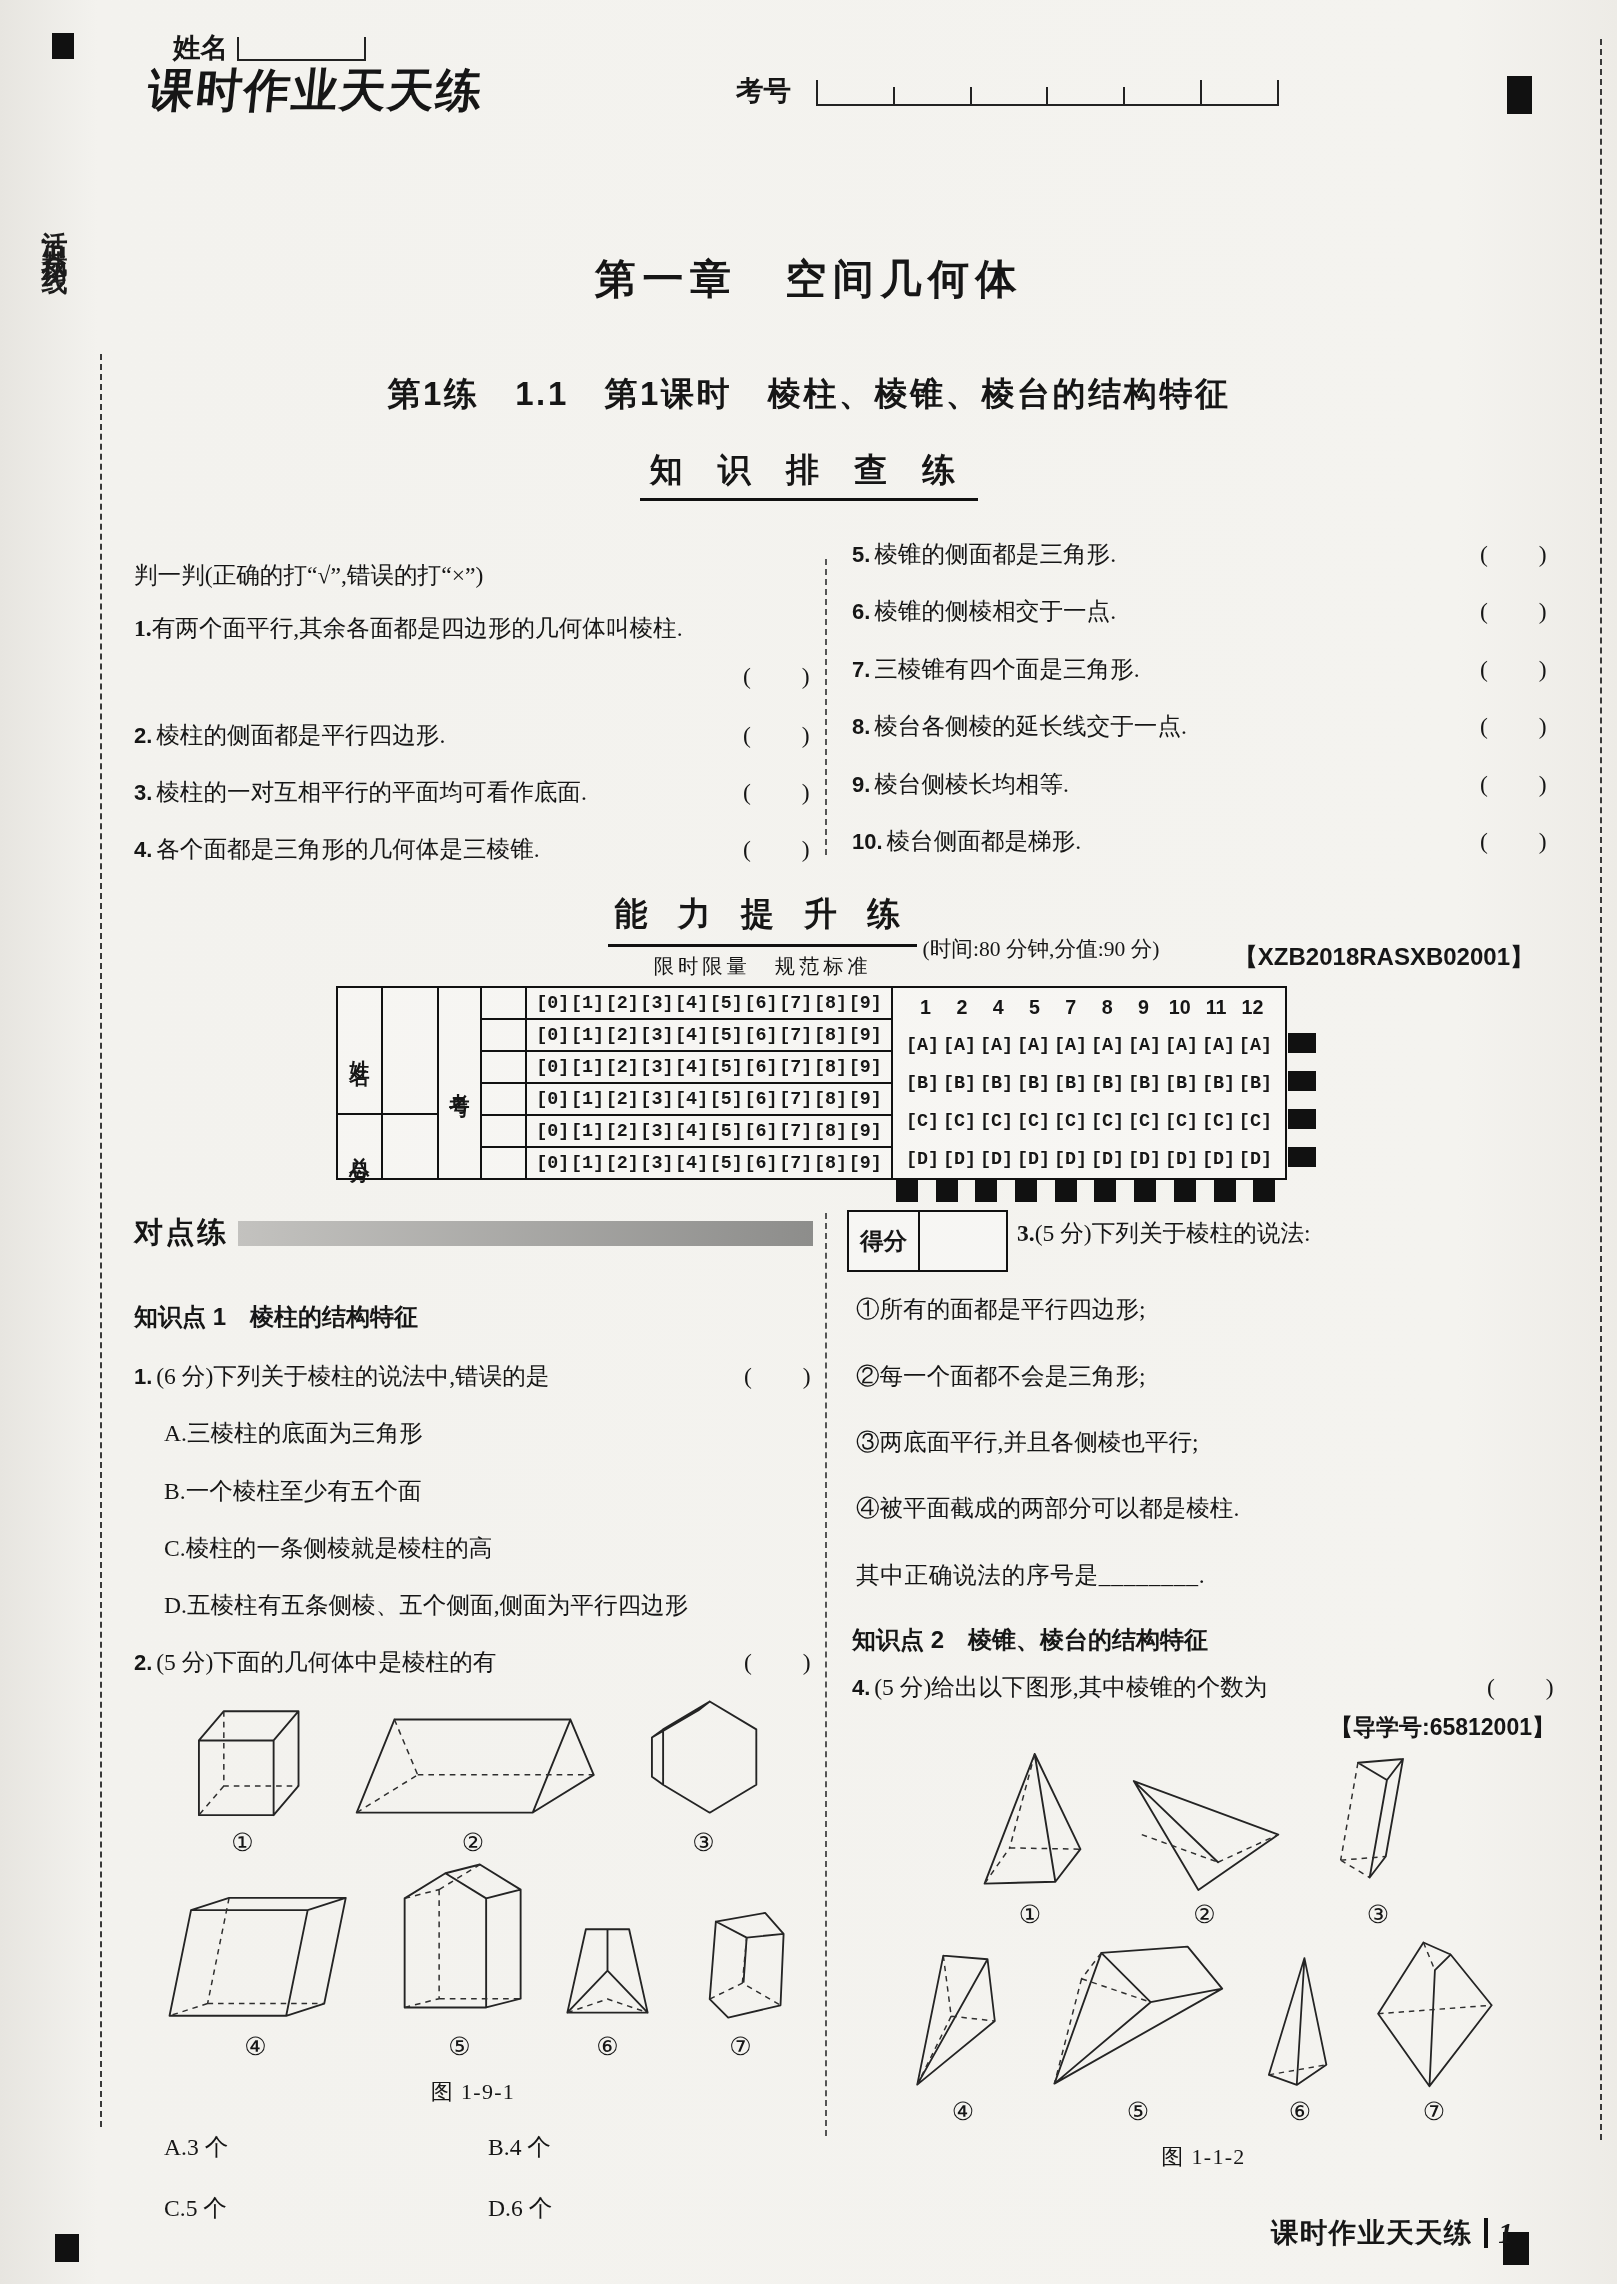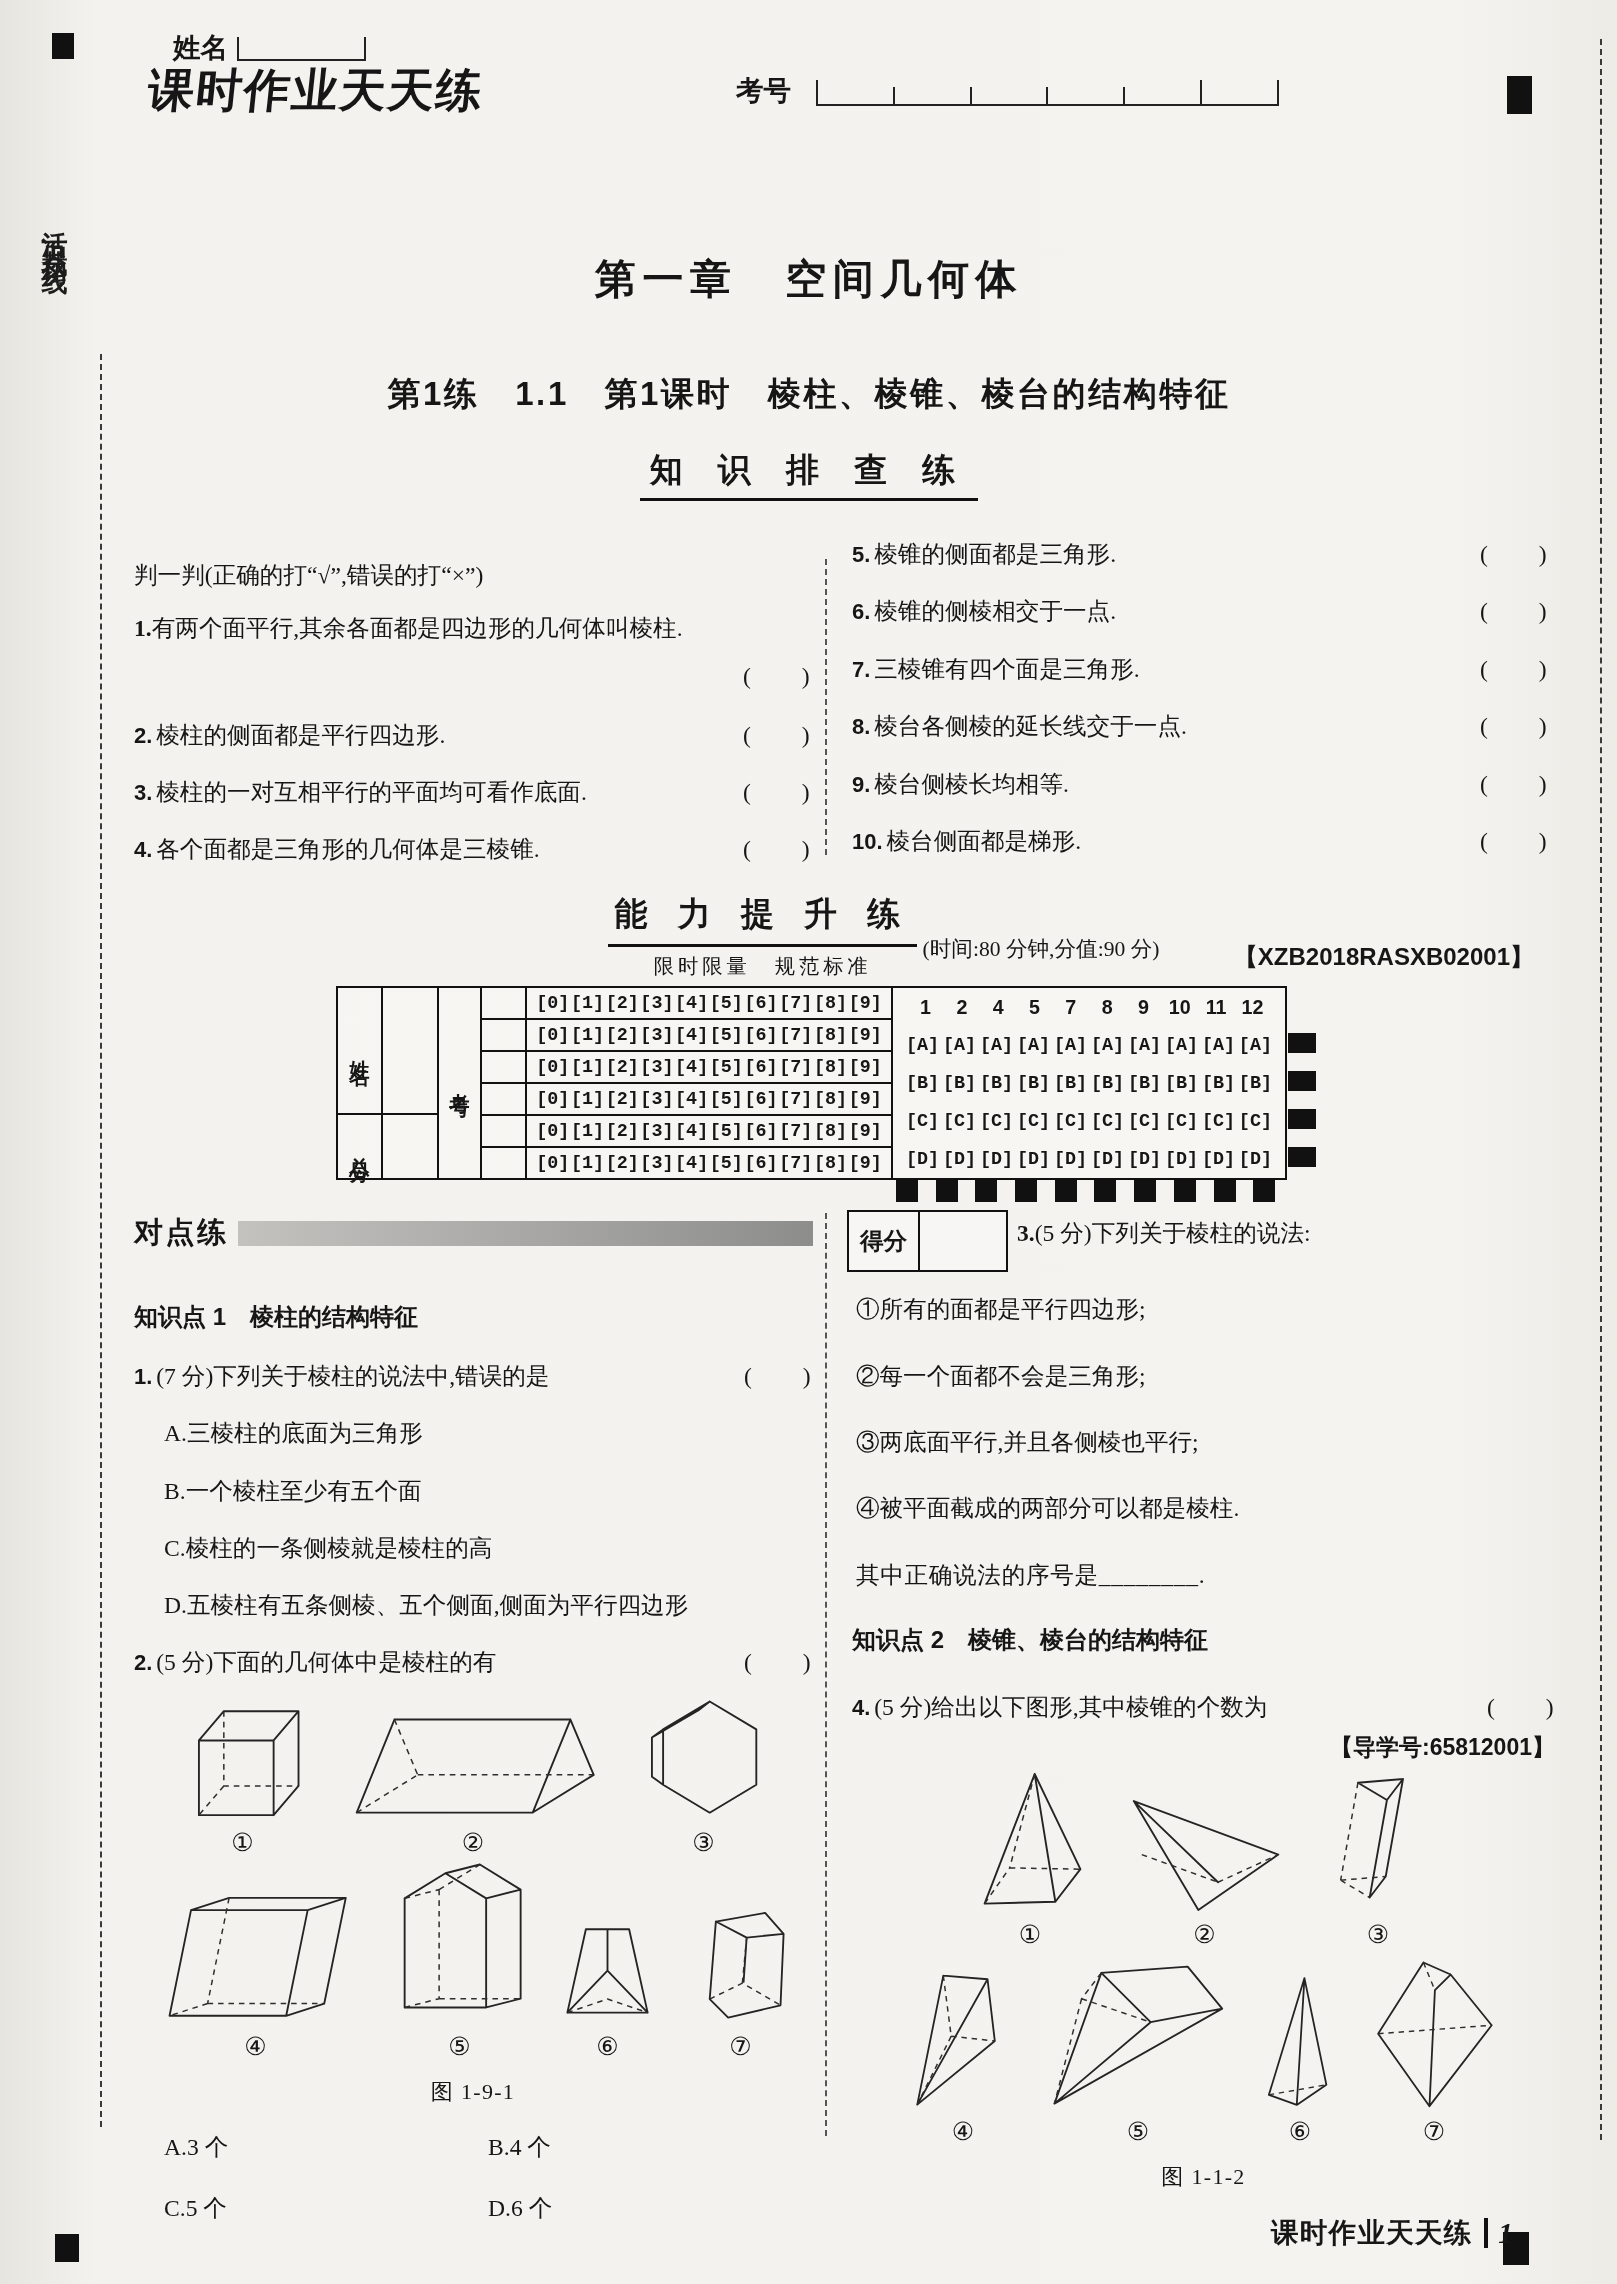--- a/index.html
+++ b/index.html
@@ -397,21 +397,21 @@
   </div>
   <div id="score-box">
     <div id="score-label">得分</div>
     <div id="score-blank"></div>
   </div>
   <div id="divider-bottom"></div>
 
   <div id="dd-left">
     <div class="kp">知识点 1　棱柱的结构特征</div>
     <div class="qrow">
-      <span><b>1.</b><span>(7 分)下列关于棱柱的说法中,错误的是</span></span>
+      <span><b>1.</b><span>(6 分)下列关于棱柱的说法中,错误的是</span></span>
       <span class="paren">(　　)</span>
     </div>
     <div class="opt">A.三棱柱的底面为三角形</div>
     <div class="opt">B.一个棱柱至少有五个面</div>
     <div class="opt">C.棱柱的一条侧棱就是棱柱的高</div>
     <div class="opt">D.五棱柱有五条侧棱、五个侧面,侧面为平行四边形</div>
     <div class="qrow" style="margin-bottom:17px;">
       <span><b>2.</b><span>(5 分)下面的几何体中是棱柱的有</span></span>
       <span class="paren">(　　)</span>
     </div>
@@ -481,21 +481,21 @@
     </div>
   </div>
 
   <div id="dd-right">
     <div class="q3line1"><b>3.</b><span>(5 分)下列关于棱柱的说法:</span></div>
     <div class="q3item">①所有的面都是平行四边形;</div>
     <div class="q3item">②每一个面都不会是三角形;</div>
     <div class="q3item">③两底面平行,并且各侧棱也平行;</div>
     <div class="q3item">④被平面截成的两部分可以都是棱柱.</div>
     <div class="q3tail">其中正确说法的序号是________.</div>
-    <div class="kp" style="margin-bottom:38px;">知识点 2　棱锥、棱台的结构特征</div>
+    <div class="kp" style="margin-bottom:18px;">知识点 2　棱锥、棱台的结构特征</div>
     <div class="qrow" style="margin-bottom:11.8px;">
       <span><b>4.</b><span>(5 分)给出以下图形,其中棱锥的个数为</span></span>
       <span class="paren">(　　)</span>
     </div>
     <div style="text-align:right;margin-bottom:7.9px;" class="sans"><span style="font-size:23px;font-weight:900;">【导学号:65812001】</span></div>
 
     <div class="figrow" style="gap:38px;">
       <div class="figcell">
         <svg class="fig" width="110" height="144" viewBox="0 0 175 230">
           <path class="s" d="M95,8 L15,215 M95,8 L128,212 M15,215 L128,212 M95,8 L168,160 M128,212 L168,160"></path>

